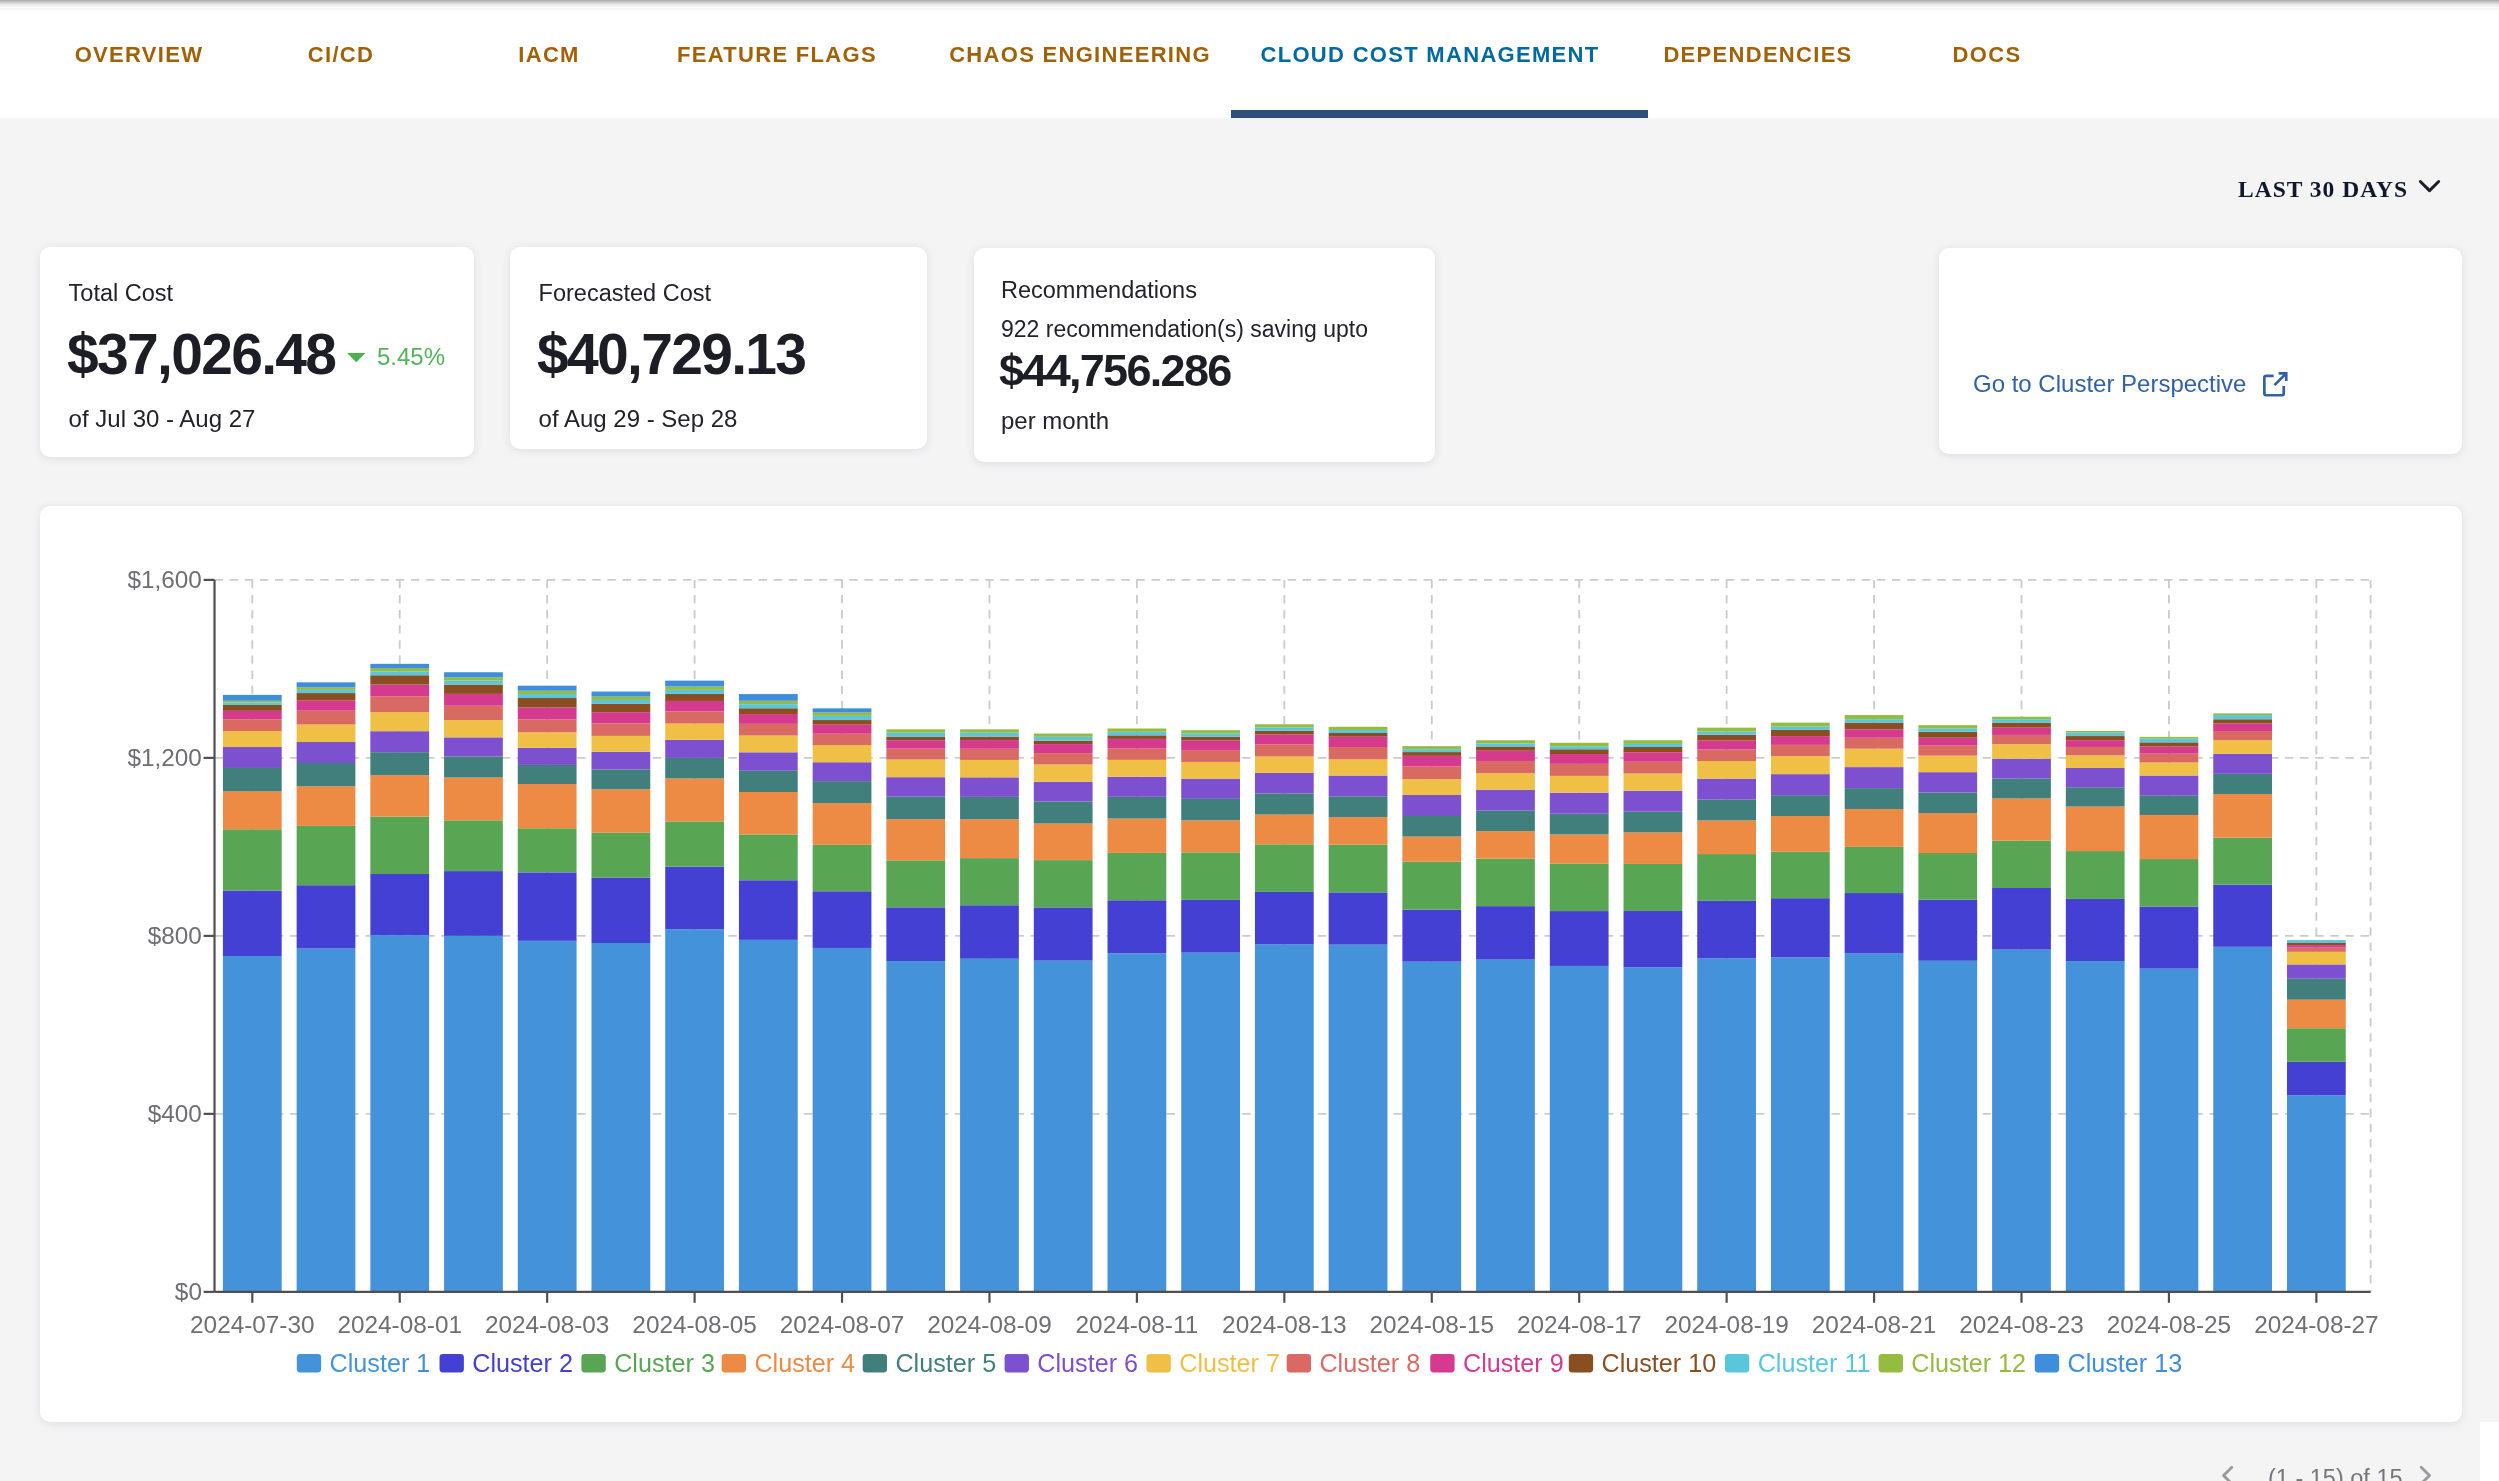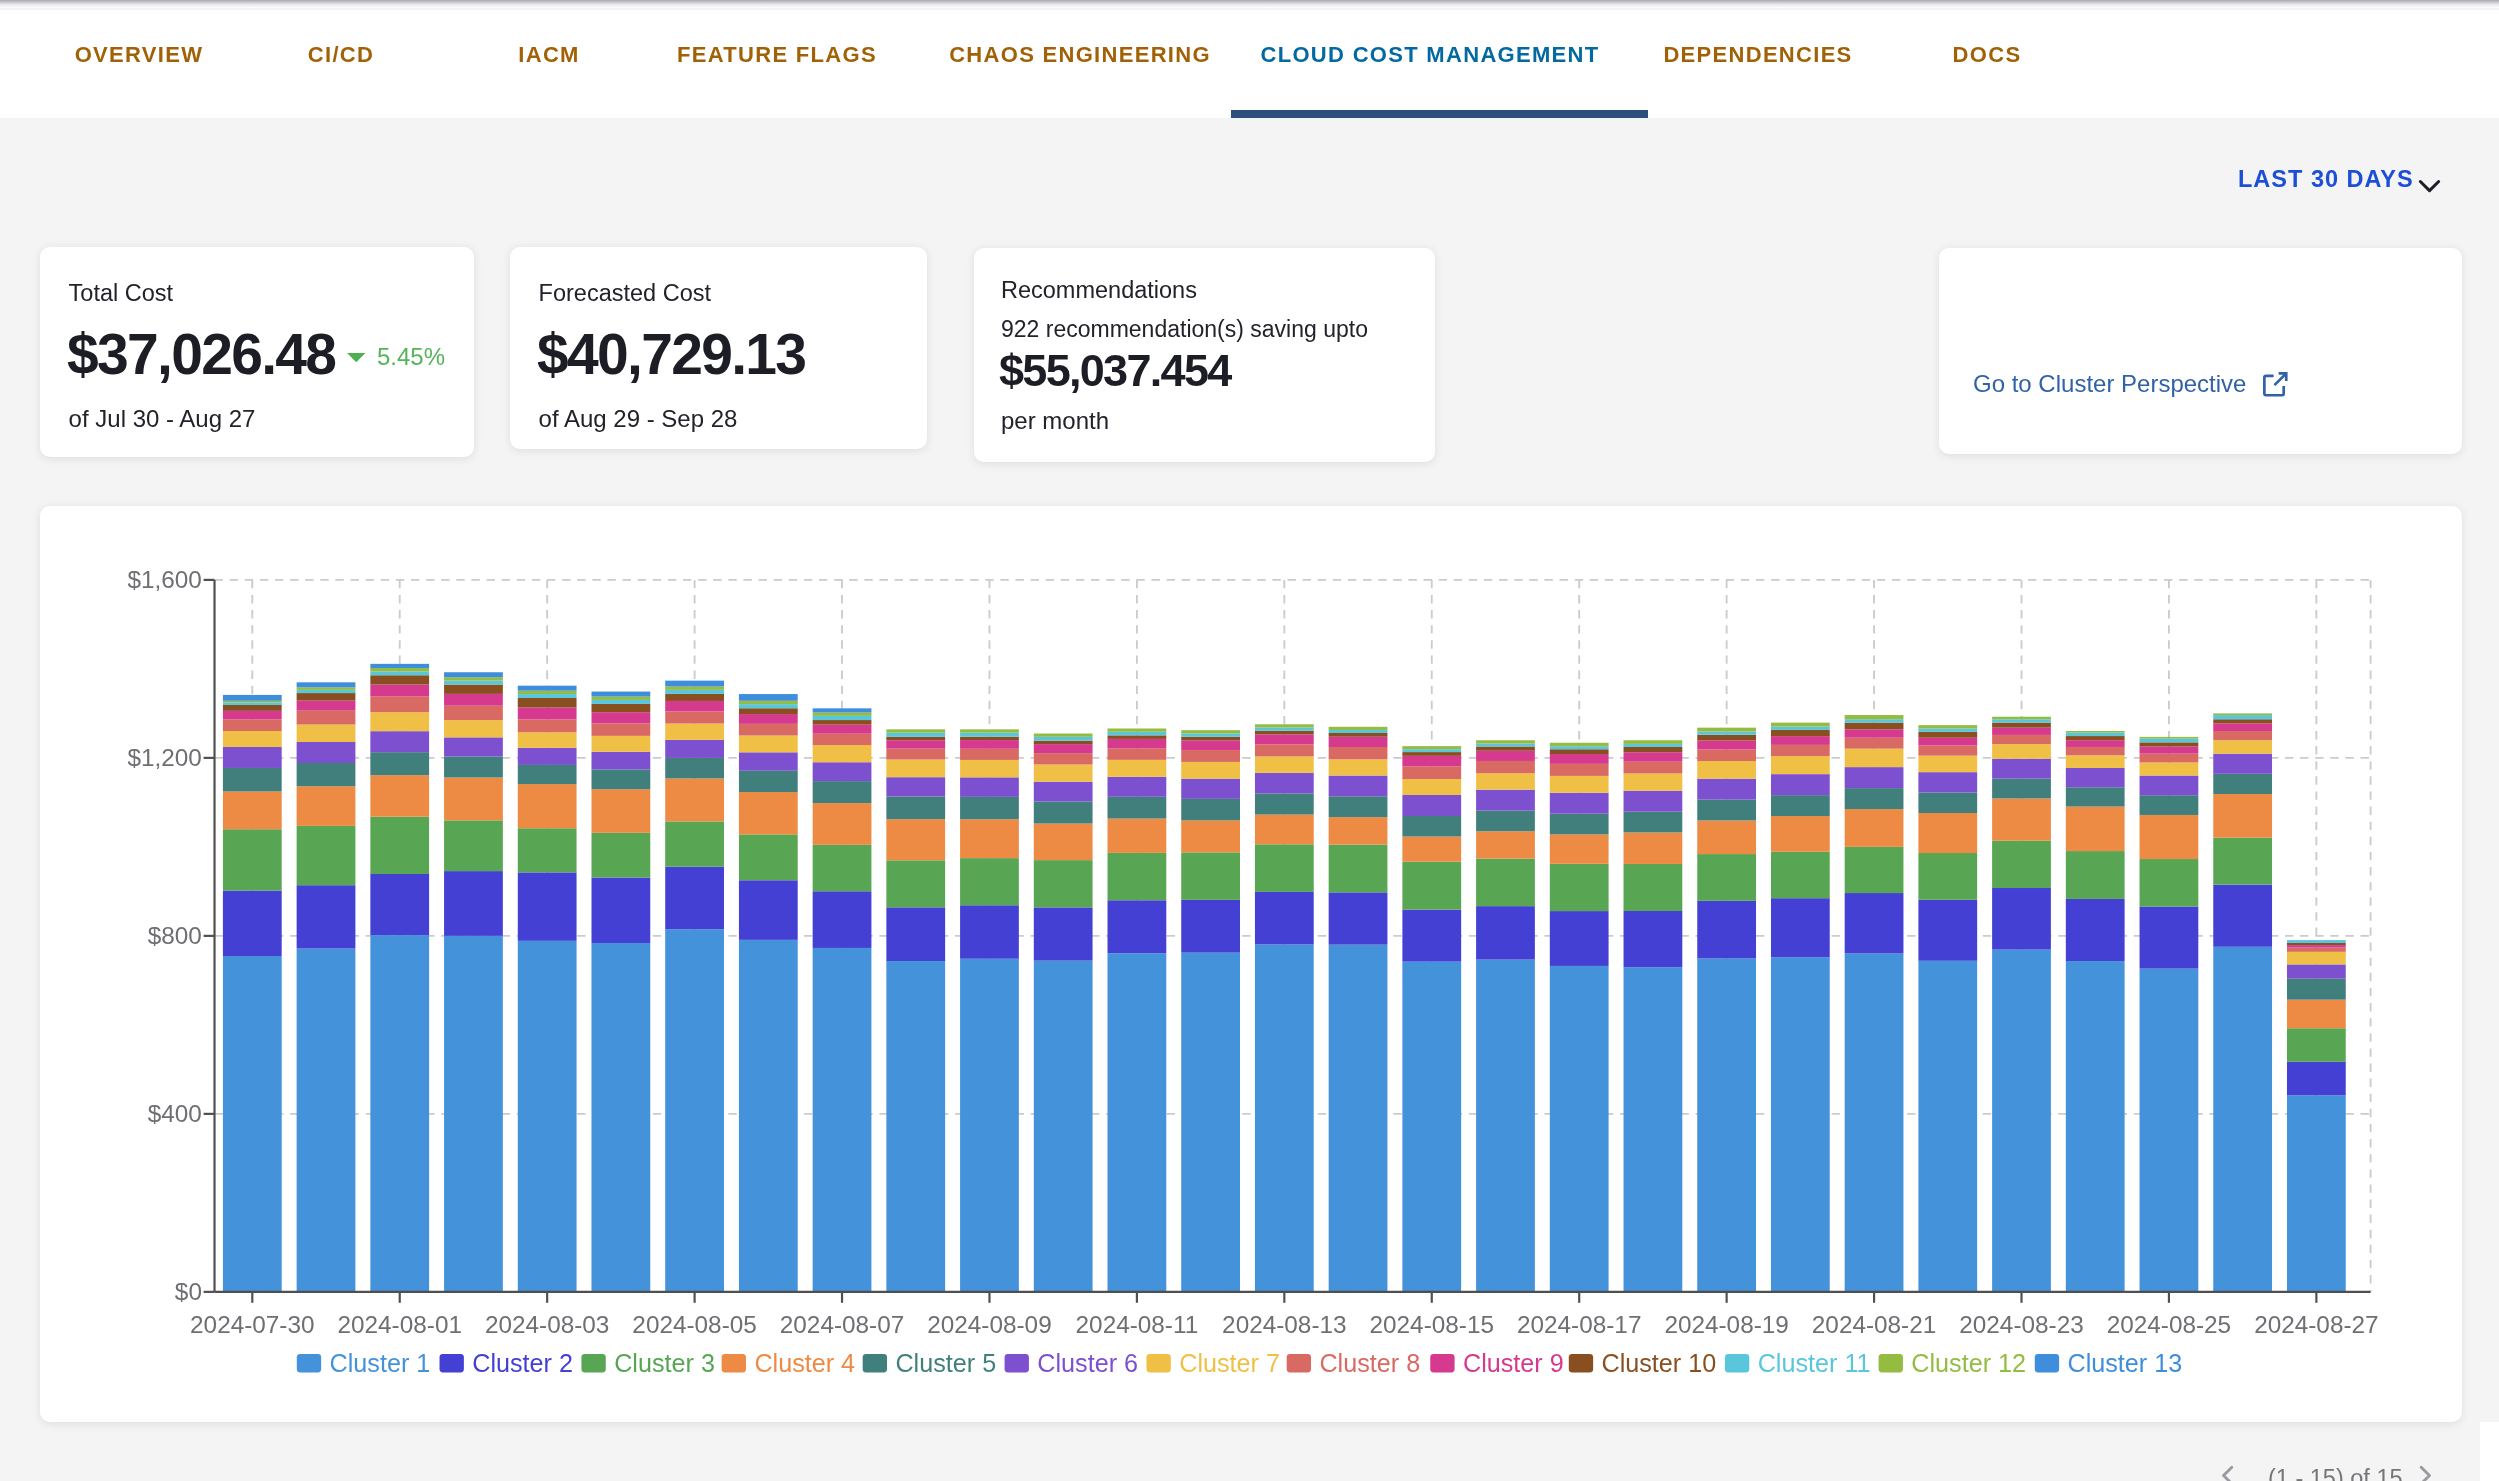--- a/index.html
+++ b/index.html
@@ -20,21 +20,21 @@
     <div class="tab" style="left:341px">CI/CD</div>
     <div class="tab" style="left:549px">IACM</div>
     <div class="tab" style="left:777px">FEATURE FLAGS</div>
     <div class="tab" style="left:1080px">CHAOS ENGINEERING</div>
     <div class="tab active" style="left:1430px">CLOUD COST MANAGEMENT</div>
     <div class="tab" style="left:1758px">DEPENDENCIES</div>
     <div class="tab" style="left:1987px">DOCS</div>
     <div id="underline"></div>
   </div>
 
-<div class="abs" style="left:2238px;top:166px;font-size:23.5px;font-weight:bold;letter-spacing:1px;color:#1d4ed8;">LAST 30 DAYS</div>
+<div class="abs" style="left:2238px;top:176px;font-size:23.5px;font-weight:bold;letter-spacing:1px;color:#0f172a;font-family:Liberation Serif, serif;">LAST 30 DAYS</div>
 <svg class="abs" style="left:2417px;top:178px" width="25" height="17" viewBox="0 0 30 20">
     <path d="M4 4 L15 15 L26 4" fill="none" stroke="#1d1d26" stroke-width="3.6" stroke-linecap="round" stroke-linejoin="round"></path>
   </svg>
 
 <div class="card" style="left:40px;top:247px;width:434px;height:210px;">
   <div class="clabel" style="position:absolute;left:28.6px;top:33px;">Total Cost</div>
   <div class="bignum" style="top:74px;font-size:57px;">$37,026.48</div>
   <svg class="abs" style="left:307px;top:106px" width="18.5" height="10" viewBox="0 0 22 12">
       <polygon points="0,0 22,0 11,11" fill="#4cb04f"></polygon>
     </svg>
@@ -44,21 +44,21 @@
 
 <div class="card" style="left:510px;top:247px;width:417px;height:202px;">
   <div class="clabel" style="position:absolute;left:28.6px;top:33px;">Forecasted Cost</div>
   <div class="bignum" style="top:74px;font-size:57px;">$40,729.13</div>
   <div class="sub" style="top:158px;">of Aug 29 - Sep 28</div>
 </div>
 
 <div class="card" style="left:974px;top:248px;width:461px;height:214px;">
   <div class="clabel" style="position:absolute;left:27px;top:28.6px;">Recommendations</div>
   <div class="abs" style="left:27px;top:68px;font-size:23px;color:#22222a;">922 recommendation(s) saving upto</div>
-  <div class="bignum" style="left:25px;top:97px;font-size:45px;">$55,037.454</div>
+  <div class="bignum" style="left:25px;top:97px;font-size:45px;">$44,756.286</div>
   <div class="abs" style="left:27px;top:159px;font-size:24px;">per month</div>
 </div>
 
 <div class="card" style="left:1939px;top:248px;width:523px;height:206px;">
   <div class="abs" style="left:34px;top:122px;font-size:24px;color:#3162a6;">Go to Cluster Perspective</div>
   <svg class="abs" style="left:322px;top:122px" width="28.6" height="28.6" viewBox="0 0 34 34">
     <path d="M27 19 V28 Q27 30 25 30 H6 Q4 30 4 28 V9 Q4 7 6 7 H15" fill="none" stroke="#3162a6" stroke-width="3.2"></path>
     <path d="M21 4 H30 V13" fill="none" stroke="#3162a6" stroke-width="3.2"></path>
     <path d="M30 4 L16 18" fill="none" stroke="#3162a6" stroke-width="3.2"></path>
   </svg>

